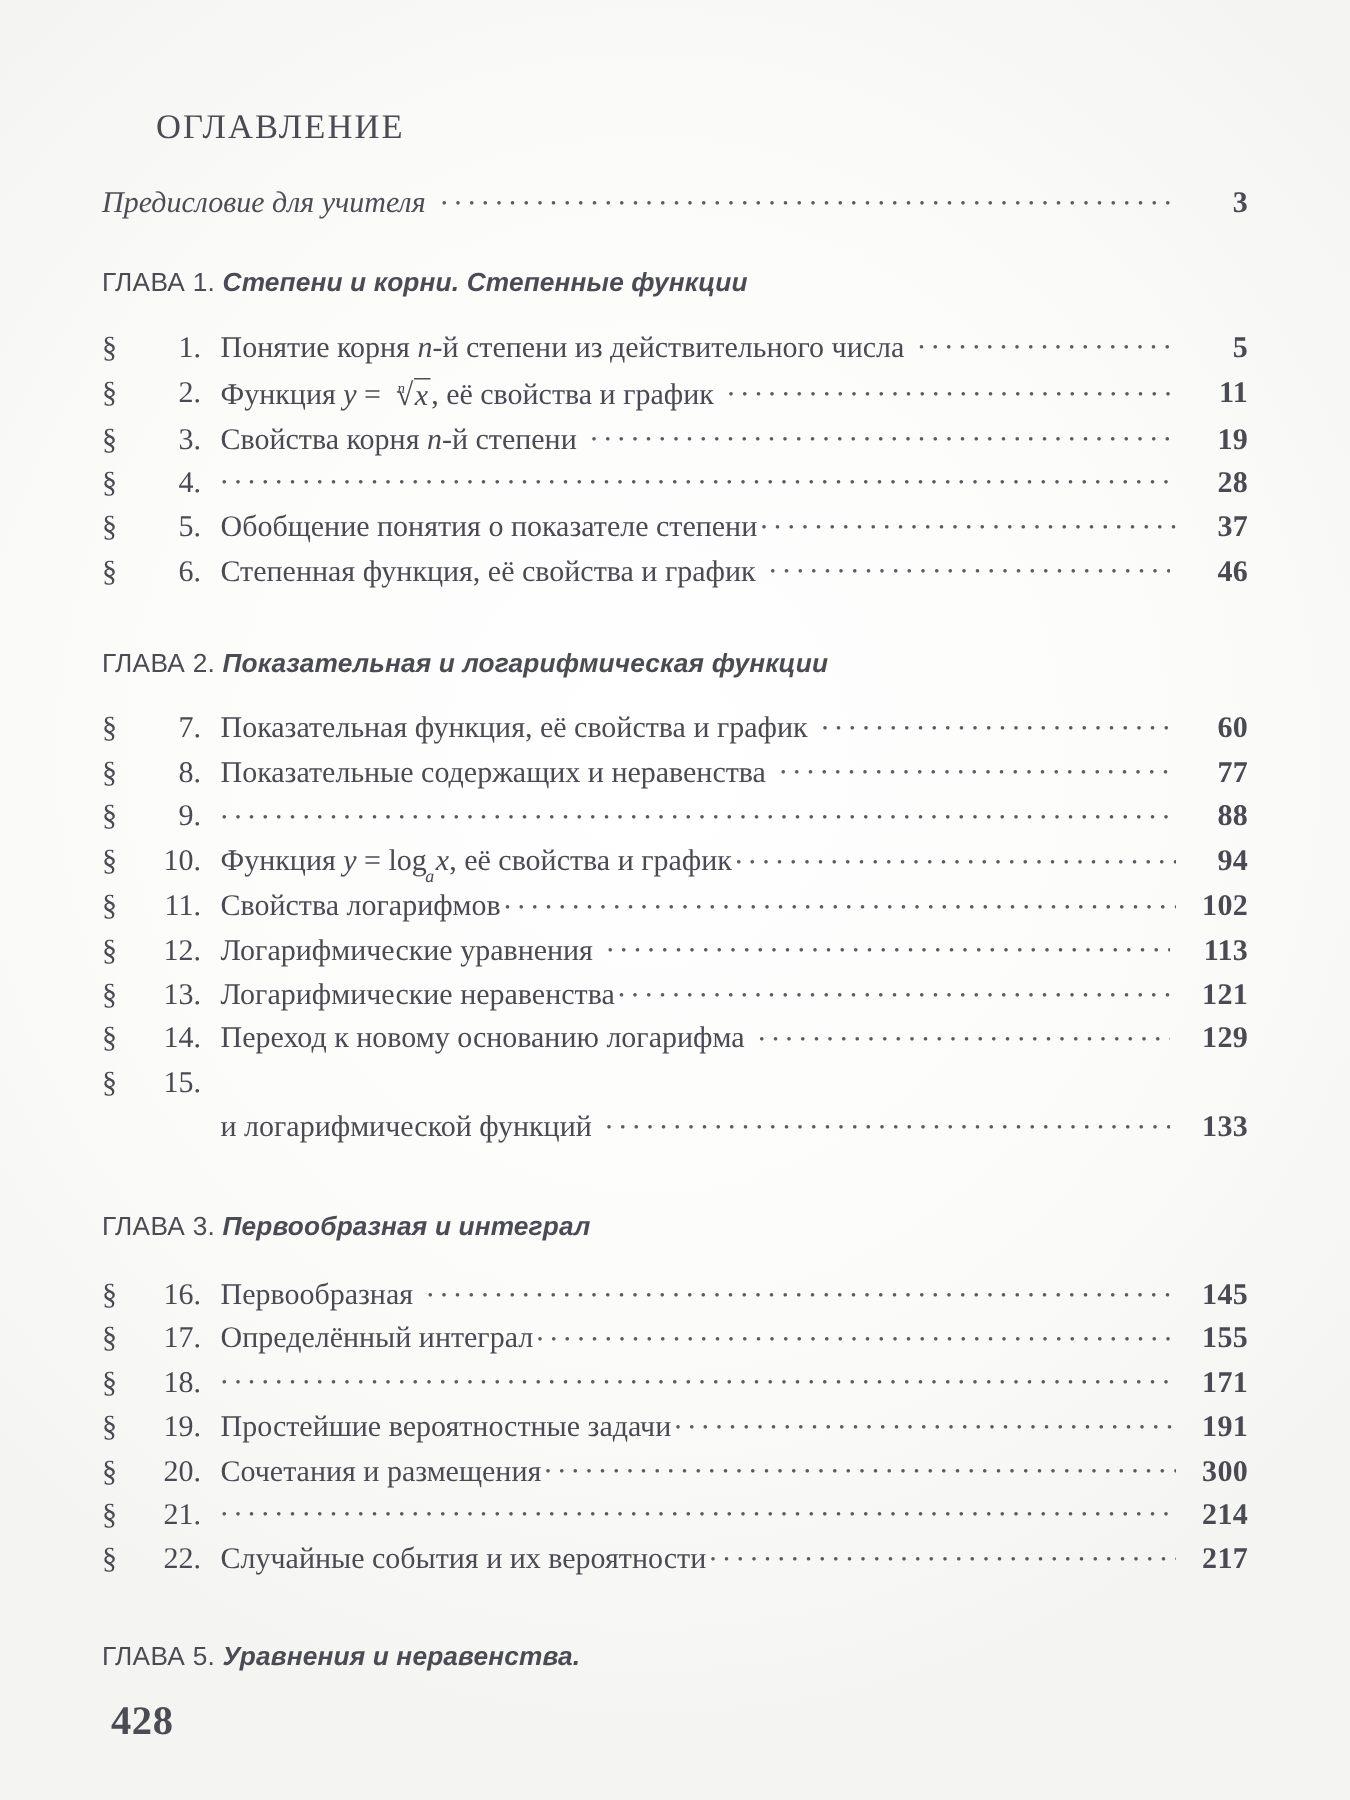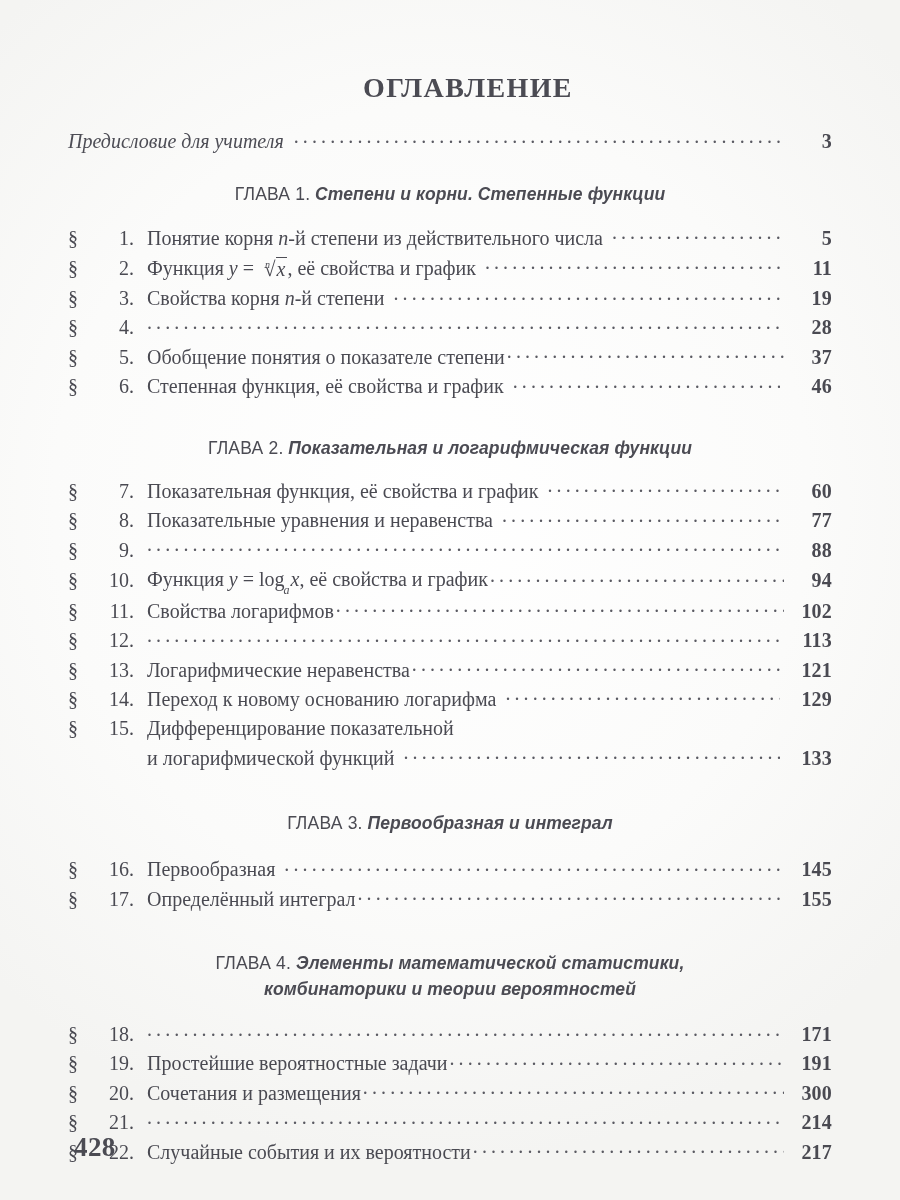--- a/index.html
+++ b/index.html
@@ -26,24 +26,23 @@
 
   .content {
     position: absolute;
     left: 68px;
     top: 0;
     width: 764px;
   }
 
   
   .doc-title {
-    text-align: center;
-    font-family: "Liberation Serif", "DejaVu Serif", serif;
-    font-weight: bold;
-    font-size: 28px;
+    font-family: "Liberation Serif", "DejaVu Serif", serif;
+    font-weight: normal;
+    font-size: 23px;
     letter-spacing: 1.4px;
     color: #4b4b53;
     margin-top: 72px;
     margin-left: 36px;
   }
 
   
   .preface-row {
     display: flex;
     align-items: baseline;
@@ -53,21 +52,21 @@
   .preface-title {
     font-style: italic;
     font-family: "Liberation Serif", "DejaVu Serif", serif;
     color: #4d4d55;
     white-space: nowrap;
     padding-right: 10px;
   }
 
   
   .chapter {
-    text-align: center;
+    text-align: left;
     font-family: "Liberation Sans", "DejaVu Sans", sans-serif;
     font-size: 17.5px;
     color: #4b4b53;
     line-height: 1.45;
   }
   .chapter .ch-label {
     font-weight: normal;
     font-style: normal;
     letter-spacing: 0.2px;
   }
@@ -268,21 +267,21 @@
       <span class="sec-mark">§</span>
       <span class="sec-num">7.</span>
       <span class="sec-title">Показательная функция, её свойства и график</span>
       <span class="leader"></span>
       <span class="pageno">60</span>
     </div>
 
     <div class="entry">
       <span class="sec-mark">§</span>
       <span class="sec-num">8.</span>
-      <span class="sec-title">Показательные уравнения и неравенства</span>
+      <span class="sec-title">Показательные содержащих и неравенства</span>
       <span class="leader"></span>
       <span class="pageno">77</span>
     </div>
 
     <div class="entry">
       <span class="sec-mark">§</span>
       <span class="sec-num">9.</span>
       <span class="leader"></span>
       <span class="pageno">88</span>
     </div>
@@ -299,20 +298,21 @@
       <span class="sec-mark">§</span>
       <span class="sec-num">11.</span>
       <span class="sec-title">Свойства логарифмов</span>
       <span class="leader"></span>
       <span class="pageno">102</span>
     </div>
 
     <div class="entry">
       <span class="sec-mark">§</span>
       <span class="sec-num">12.</span>
+      <span class="sec-title">Логарифмические уравнения</span>
       <span class="leader"></span>
       <span class="pageno">113</span>
     </div>
 
     <div class="entry tight">
       <span class="sec-mark">§</span>
       <span class="sec-num">13.</span>
       <span class="sec-title">Логарифмические неравенства</span>
       <span class="leader"></span>
       <span class="pageno">121</span>
@@ -322,21 +322,20 @@
       <span class="sec-mark">§</span>
       <span class="sec-num">14.</span>
       <span class="sec-title">Переход к новому основанию логарифма</span>
       <span class="leader"></span>
       <span class="pageno">129</span>
     </div>
 
     <div class="entry">
       <span class="sec-mark">§</span>
       <span class="sec-num">15.</span>
-      <span class="sec-title">Дифференцирование показательной</span>
     </div>
     <div class="entry cont">
       <span class="sec-mark">§</span>
       <span class="sec-num">15.</span>
       <span class="sec-title">и логарифмической функций</span>
       <span class="leader"></span>
       <span class="pageno">133</span>
     </div>
 
     <div class="chapter c3">
@@ -354,27 +353,20 @@
     </div>
 
     <div class="entry tight">
       <span class="sec-mark">§</span>
       <span class="sec-num">17.</span>
       <span class="sec-title">Определённый интеграл</span>
       <span class="leader"></span>
       <span class="pageno">155</span>
     </div>
 
-    <div class="chapter c4">
-      <span class="ch-label">ГЛАВА 4.</span>
-      <span> </span>
-      <span class="ch-name">Элементы математической статистики,</span>
-      <br>
-      <span class="ch-name">комбинаторики и теории вероятностей</span>
-    </div>
 
     <div class="entry tight">
       <span class="sec-mark">§</span>
       <span class="sec-num">18.</span>
       <span class="leader"></span>
       <span class="pageno">171</span>
     </div>
 
     <div class="entry tight">
       <span class="sec-mark">§</span>

